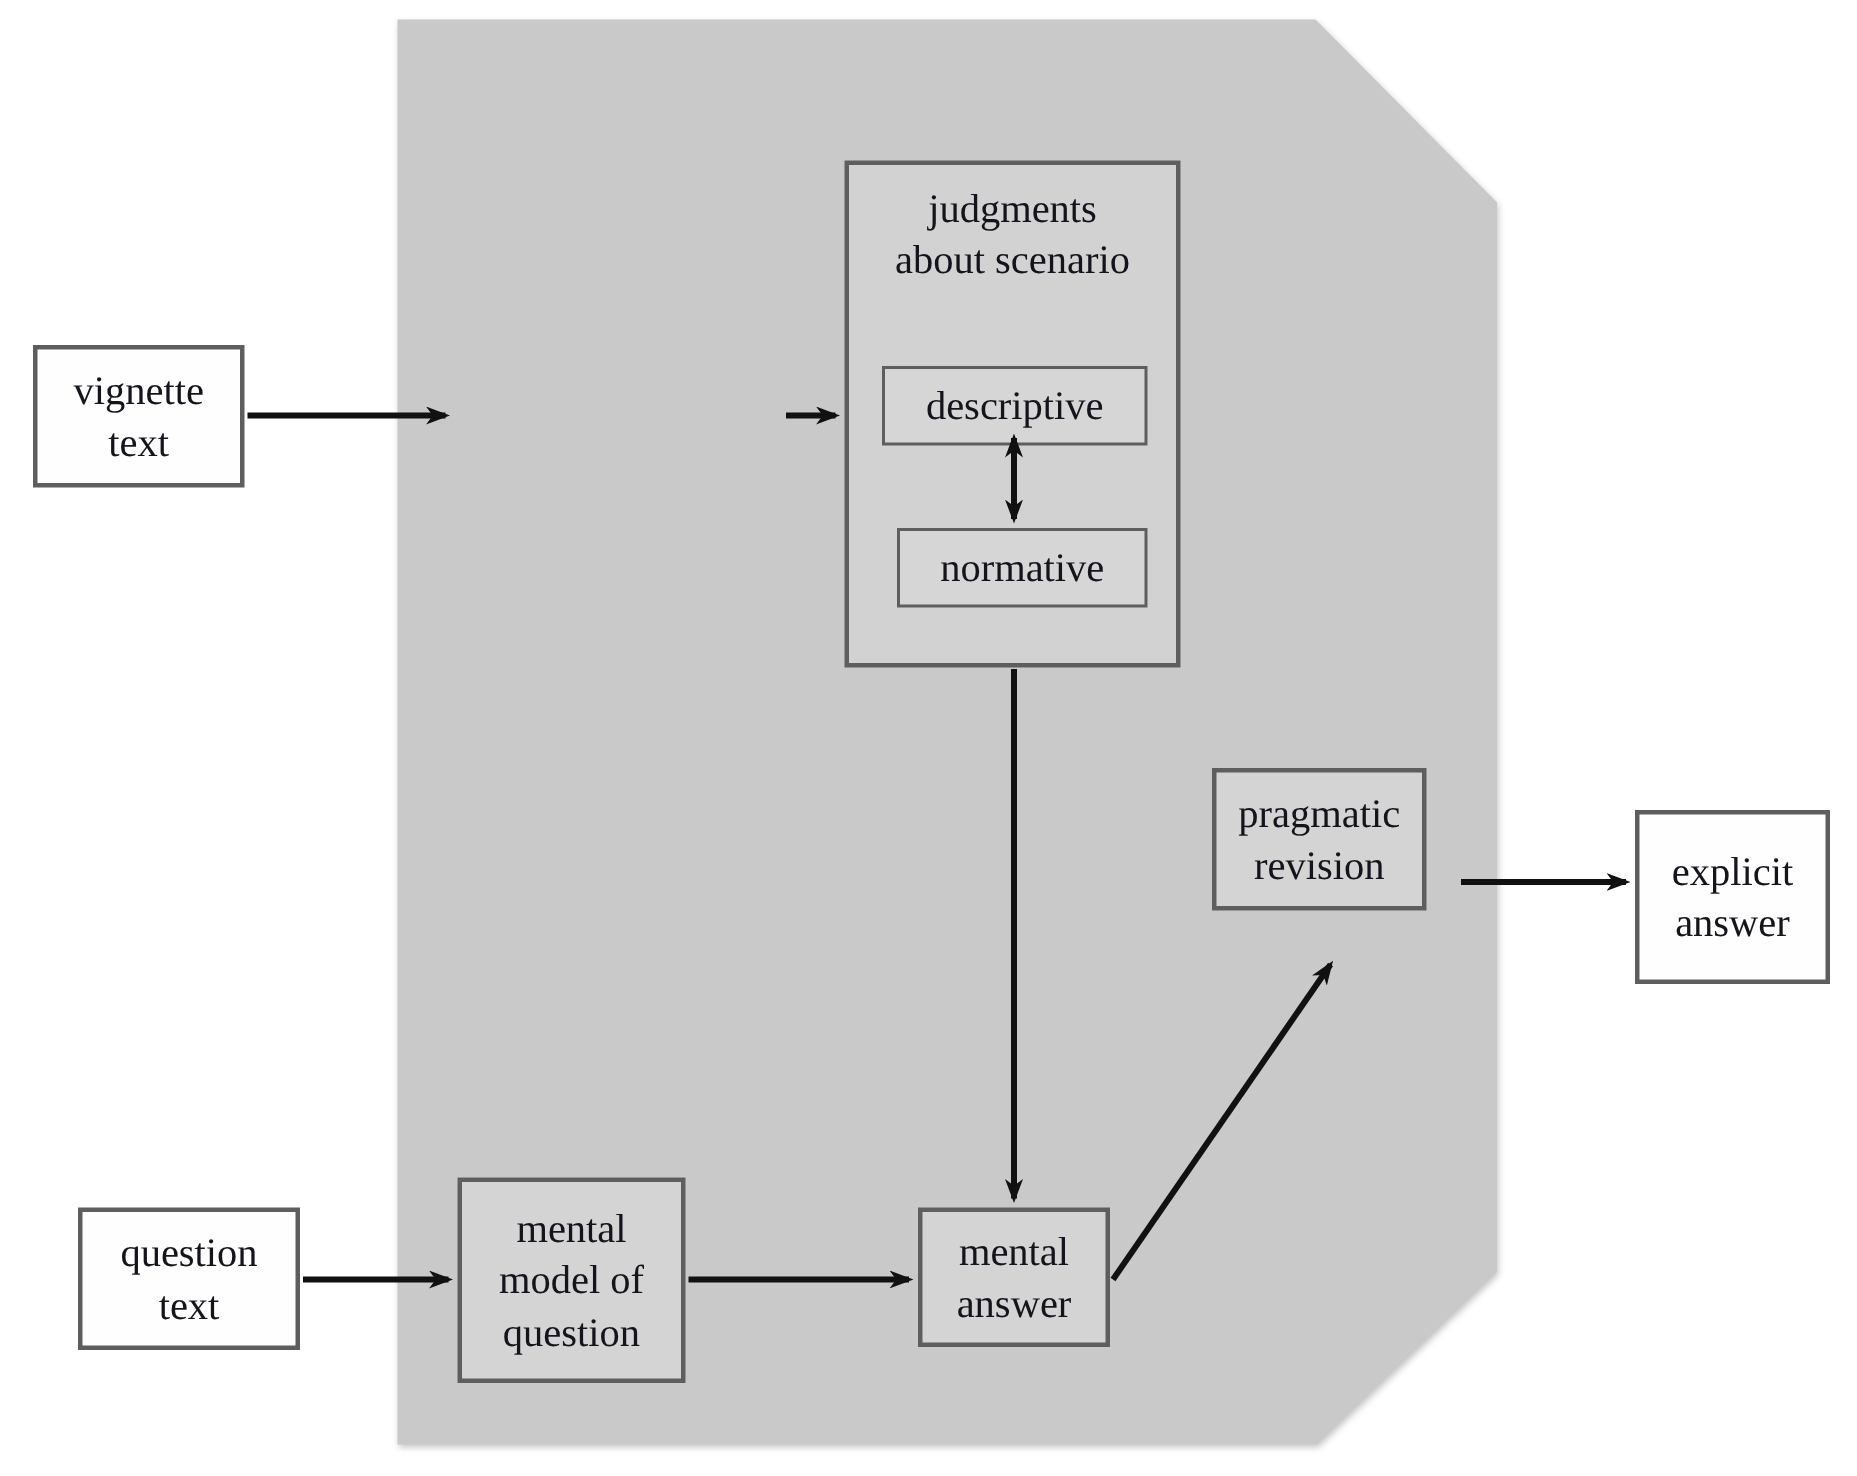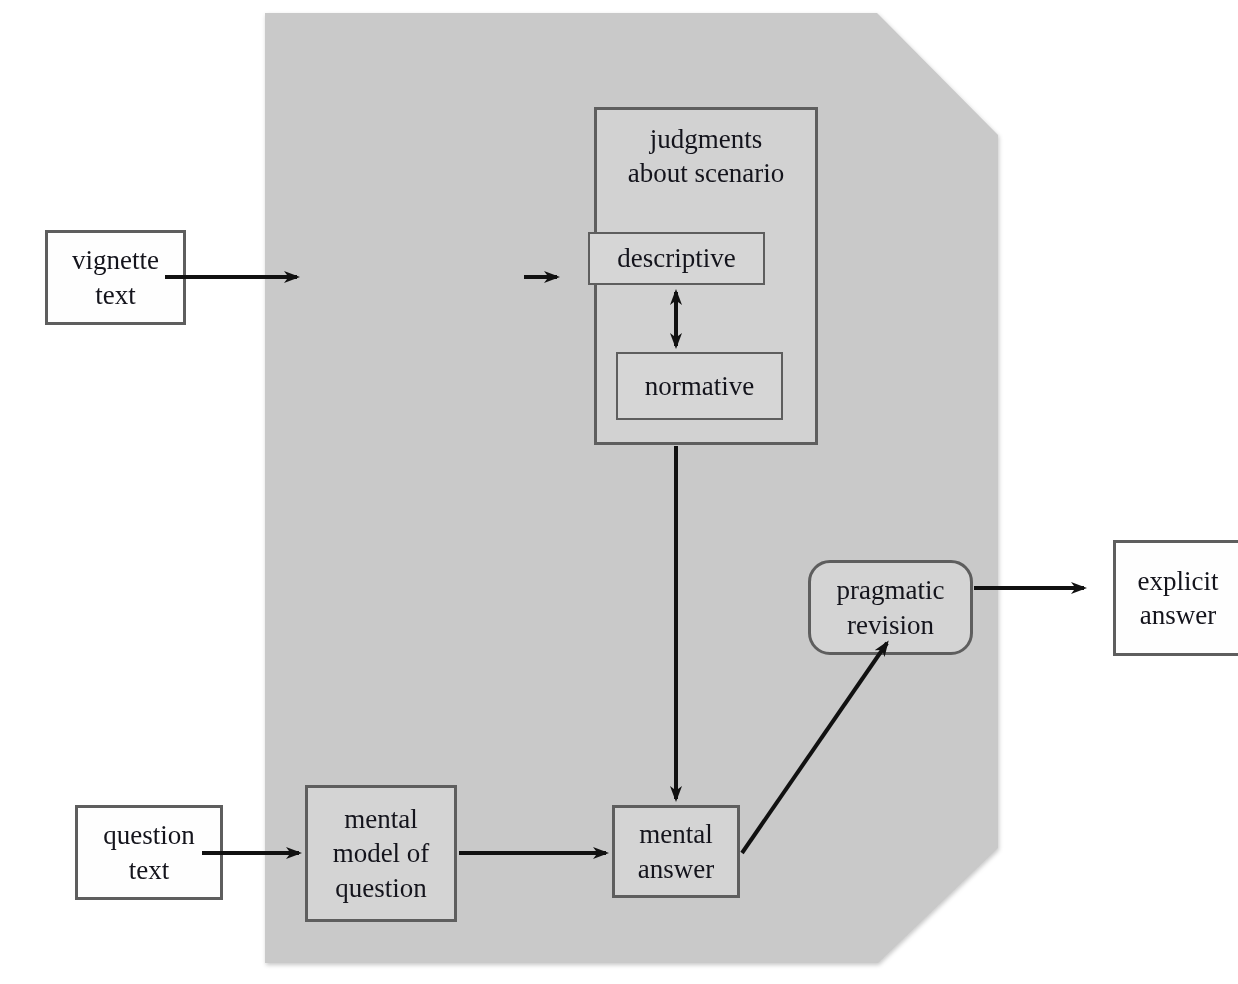--- a/index.html
+++ b/index.html
@@ -29,34 +29,34 @@
     background: #d4d4d4;
     display: flex;
     align-items: center;
     justify-content: center;
     text-align: center;
     font-size: 27px;
     line-height: 1.26;
     color: #14141c;
     white-space: pre-line;
   }
-  .node.white { background: #fefefe; margin-left: 23px; }
+  .node.white { background: #fefefe; }
   .node.inner { border-width: 2px; background: #d6d6d6; }
   .node.container-box {
     background: #d2d2d2;
     align-items: flex-start;
     padding-top: 12px;
   }
   
   #n-vignette   { left: 22px;   top: 230px; width: 141px; height: 95px; }
   #n-mmscenario { left: 303px;  top: 230px; width: 220px; height: 95px; }
-  #n-judgments  { left: 563px;  top: 107px; width: 224px; height: 338px; margin-left: 31px; }
-  #n-descriptive{ left: 588px;  top: 232px; width: 177px; height: 53px; }
-  #n-normative  { left: 616px;  top: 352px; width: 167px; height: 68px; text-align: center; }
-  #n-pragmatic  { left: 808px;  top: 560px; width: 165px; height: 95px; border-radius: 22px; }
+  #n-judgments  { left: 563px;  top: 107px; width: 224px; height: 338px; }
+  #n-descriptive{ left: 588px;  top: 244px; width: 177px; height: 53px; }
+  #n-normative  { left: 598px;  top: 352px; width: 167px; height: 53px; text-align: center; }
+  #n-pragmatic  { left: 808px;  top: 512px; width: 143px; height: 95px; }
   #n-explicit   { left: 1090px; top: 540px; width: 130px; height: 116px; }
   #n-question   { left: 52px;   top: 805px; width: 148px; height: 95px; }
   #n-mmquestion { left: 305px;  top: 785px; width: 152px; height: 137px; }
   #n-mentalans  { left: 612px;  top: 805px; width: 128px; height: 93px; }
   .panel-shape { filter: drop-shadow(1px 2px 2px rgba(0,0,0,0.22)); }
 </style>
 </head>
 <body>
 
 <div id="canvas">

